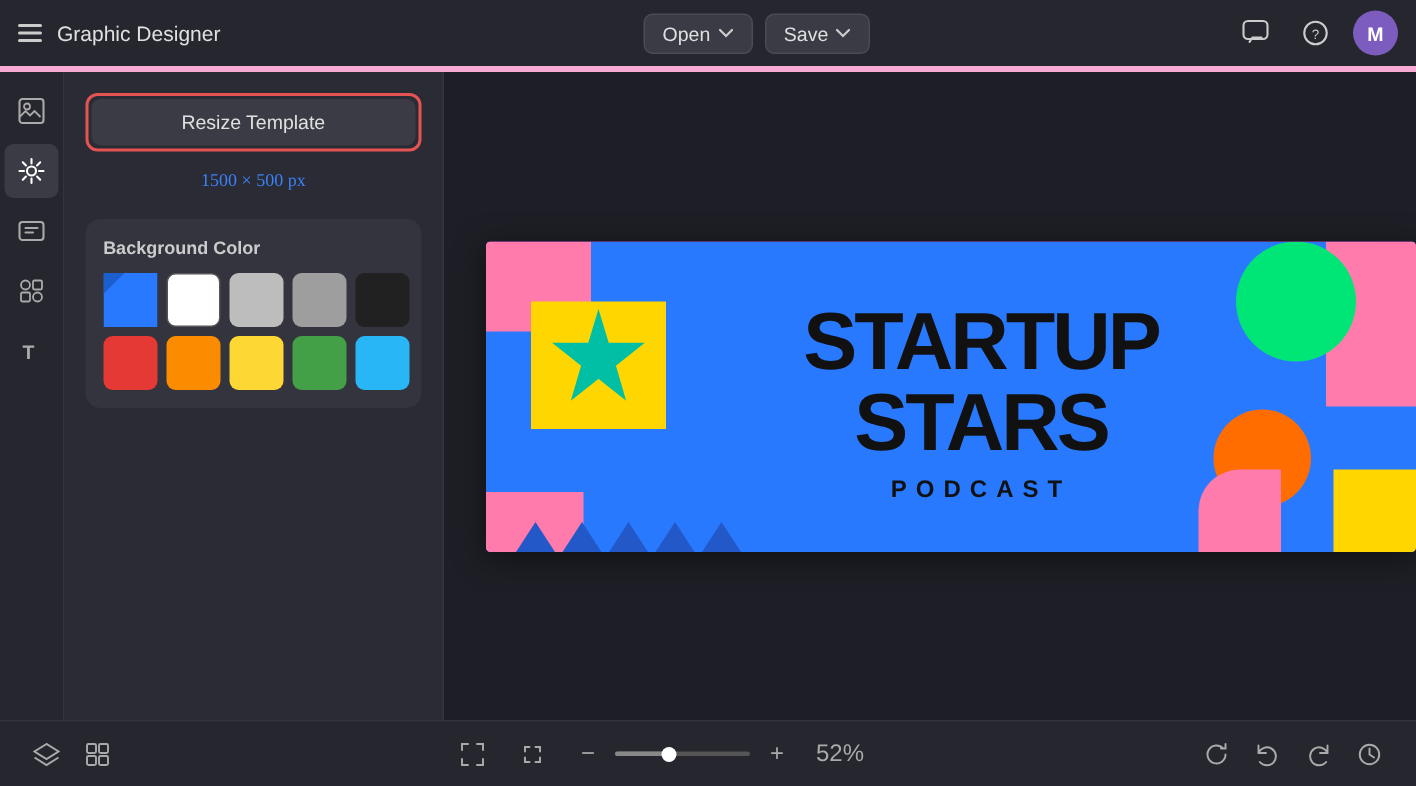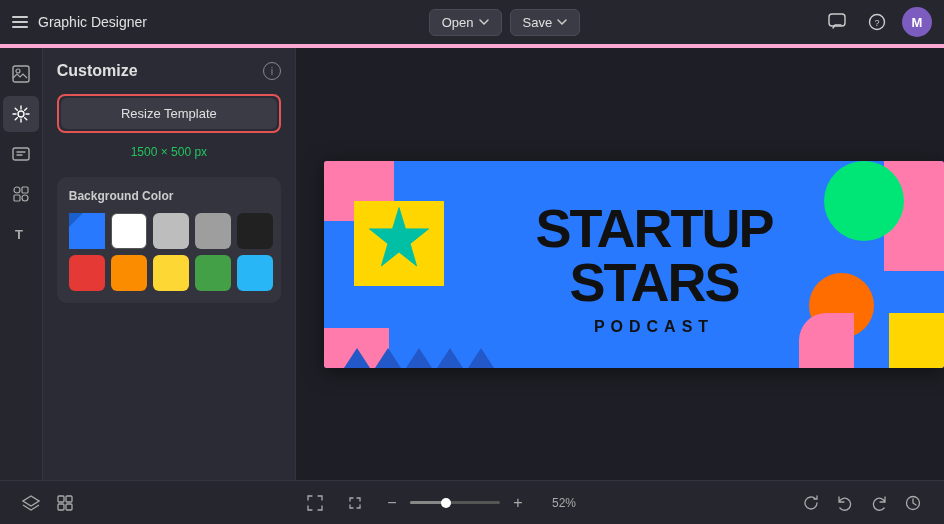--- a/index.html
+++ b/index.html
@@ -135,22 +135,23 @@
       font-size: 13px;
       font-weight: 500;
       padding: 8px 0;
       cursor: pointer;
       text-align: center;
     }
 
     .dimensions-text {
       text-align: center;
       font-size: 12px;
-      color: #22c55e;
+      color: #3b82f6;
       margin-bottom: 18px;
+      font-family: Liberation Serif, serif;
     }
 
     .bg-color-section {
       background: #33343d;
       border-radius: 10px;
       padding: 12px;
     }
     .bg-color-label {
       font-size: 12px;
       color: #ccc;
@@ -285,21 +286,21 @@
     .zoom-track {
       width: 90px; height: 3px; background: #555; border-radius: 2px;
       position: relative; cursor: pointer;
     }
     .zoom-fill { height: 100%; width: 40%; background: #888; border-radius: 2px; }
     .zoom-thumb {
       width: 10px; height: 10px; border-radius: 50%; background: #fff;
       position: absolute; top: -3.5px; left: calc(40% - 5px);
     }
     .zoom-pct {
-      font-size: 12px; color: #aaa; min-width: 36px; text-align: right;
+      font-size: 16px; color: #aaa; min-width: 36px; text-align: right;
     }
   </style>
 </head>
 <body>
 
 <div class="topbar">
   <div class="topbar-left">
     <div class="hamburger-icon">
       <span></span>
         <span></span>
@@ -369,24 +370,20 @@
         </svg>
     </div>
     <div class="rail-icon">
       <svg width="18" height="18" viewBox="0 0 18 18" fill="none">
           <text x="3" y="14" font-family="Arial" font-size="13" font-weight="bold" fill="#aaa">T</text>
         </svg>
     </div>
   </div>
 
   <div class="sidebar-panel">
-    <div class="sidebar-header">
-      <span class="sidebar-title">Customize</span>
-      <div class="info-icon">i</div>
-    </div>
 
     <div class="resize-btn-wrapper">
       <button class="resize-btn">Resize Template</button>
     </div>
 
     <div class="dimensions-text">1500 × 500 px</div>
 
     <div class="bg-color-section">
       <div class="bg-color-label">Background Color</div>
       <div class="color-grid" id="color-grid">

